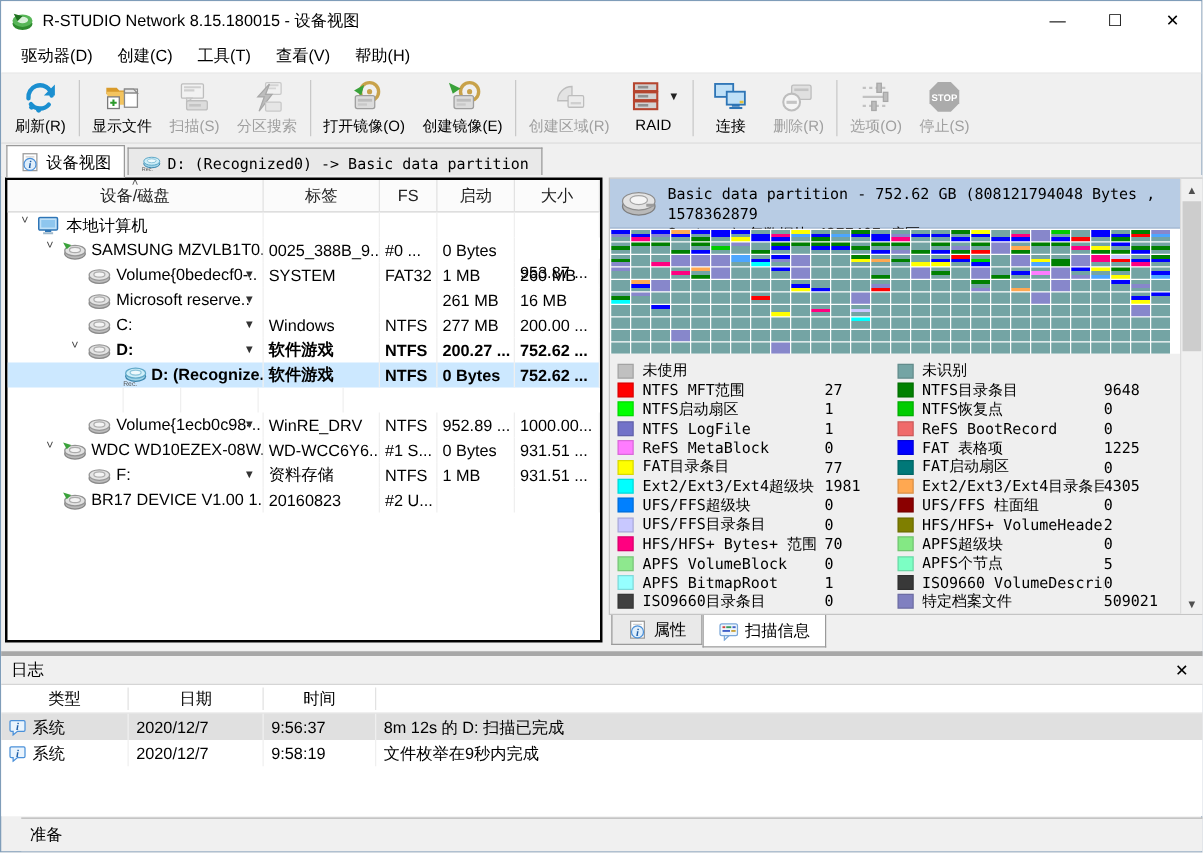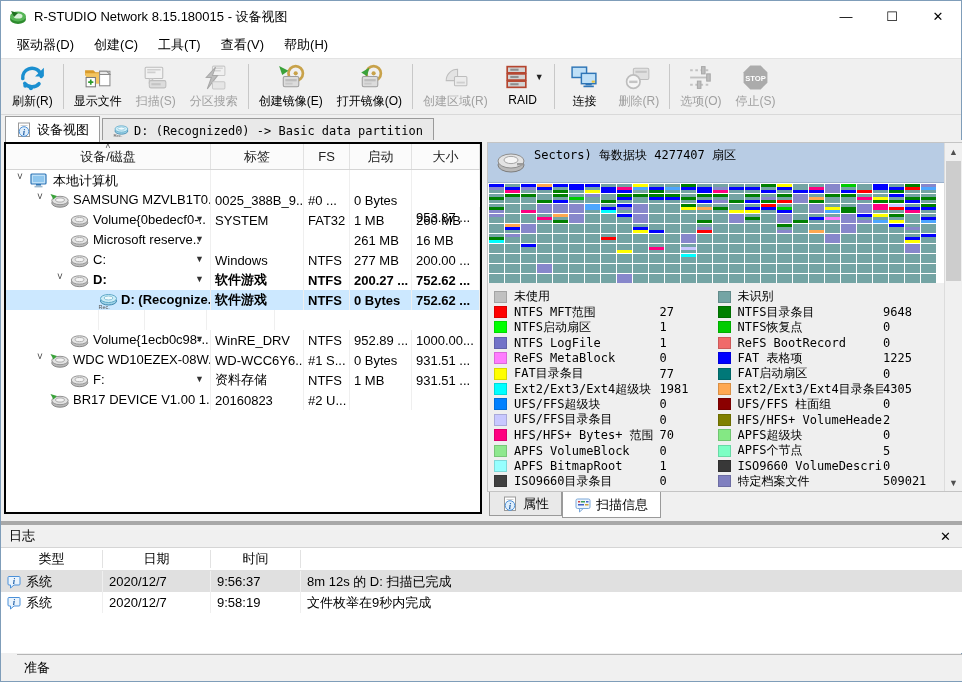--- a/index.html
+++ b/index.html
@@ -192,42 +192,42 @@
             <path d="M16 4L7 14h5L8 25l10-13h-5z" fill="#bdbdbd" stroke="#a8a8a8"></path>
             <rect x="13" y="18" width="12" height="7" rx="1" fill="#e6e6e6" stroke="#c8c8c8"></rect>
           </svg>
         </span>
         <span class="tool-label">分区搜索</span>
       </div>
       <div class="tool-sep"></div>
       <div class="tool-btn">
         <span class="ticon">
           <svg viewBox="0 0 28 28">
+            <circle cx="18" cy="10" r="7" fill="none" stroke="#c8a24a" stroke-width="2.6"></circle>
+            <circle cx="18" cy="10" r="2" fill="#c8a24a"></circle>
+            <path d="M9 3v9l6-3z" fill="#3aa23a" transform="rotate(60 10 8)"></path>
+            <rect x="7" y="13" width="15" height="10" rx="1.5" fill="#dcdcdc" stroke="#9e9e9e"></rect>
+            <rect x="9" y="15.5" width="11" height="2.2" fill="#bdbdbd"></rect>
+            <rect x="9" y="19" width="7" height="1.8" fill="#c9c9c9"></rect>
+          </svg>
+        </span>
+        <span class="tool-label">打开镜像(O)</span>
+      </div>
+      <div class="tool-btn">
+        <span class="ticon">
+          <svg viewBox="0 0 28 28">
             <circle cx="19" cy="10" r="7" fill="none" stroke="#c8a24a" stroke-width="2.6"></circle>
             <circle cx="19" cy="10" r="2" fill="#c8a24a"></circle>
             <path d="M3 3l9 4.5-6 4z" fill="#3aa23a"></path>
             <rect x="7" y="13" width="15" height="10" rx="1.5" fill="#dcdcdc" stroke="#9e9e9e"></rect>
             <rect x="9" y="15.5" width="11" height="2.2" fill="#bdbdbd"></rect>
             <rect x="9" y="19" width="7" height="1.8" fill="#c9c9c9"></rect>
           </svg>
         </span>
         <span class="tool-label">创建镜像(E)</span>
-      </div>
-      <div class="tool-btn">
-        <span class="ticon">
-          <svg viewBox="0 0 28 28">
-            <circle cx="18" cy="10" r="7" fill="none" stroke="#c8a24a" stroke-width="2.6"></circle>
-            <circle cx="18" cy="10" r="2" fill="#c8a24a"></circle>
-            <path d="M9 3v9l6-3z" fill="#3aa23a" transform="rotate(60 10 8)"></path>
-            <rect x="7" y="13" width="15" height="10" rx="1.5" fill="#dcdcdc" stroke="#9e9e9e"></rect>
-            <rect x="9" y="15.5" width="11" height="2.2" fill="#bdbdbd"></rect>
-            <rect x="9" y="19" width="7" height="1.8" fill="#c9c9c9"></rect>
-          </svg>
-        </span>
-        <span class="tool-label">打开镜像(O)</span>
       </div>
       <div class="tool-sep"></div>
       <div class="tool-btn disabled">
         <span class="ticon">
           <svg viewBox="0 0 28 28">
             <path d="M5 17A11 11 0 0 1 16 6v11z" fill="#e3e3e3" stroke="#bdbdbd"></path>
             <rect x="13" y="13" width="12" height="9" rx="1" fill="#ececec" stroke="#bdbdbd"></rect>
             <rect x="15" y="18" width="8" height="1.8" fill="#cfcfcf"></rect>
           </svg>
         </span>
@@ -557,20 +557,21 @@
       <div class="rp-inner">
         <div class="part-header">
           <span class="hdicon">
             <svg width="30" height="24" viewBox="0 0 30 24">
                 <ellipse cx="15" cy="15" rx="13" ry="7" fill="#b9b9b9" stroke="#7d7d7d"></ellipse>
                 <ellipse cx="15" cy="11" rx="13" ry="7" fill="#e3e3e3" stroke="#8d8d8d"></ellipse>
                 <ellipse cx="15" cy="10" rx="7" ry="3.6" fill="#f5f5f5" stroke="#a5a5a5"></ellipse>
                 <rect x="21" y="13" width="6" height="2.4" fill="#9c9c9c"></rect>
               </svg>
           </span>
+          <div>Basic data partition - 752.62 GB (808121794048 Bytes , 1578362879</div>
           <div>Sectors) 每数据块 4277407 扇区</div>
         </div>
         <div class="blockmap" id="blockmap">
             <div class="blk" style="left: 1px; top: 1px; background: linear-gradient(rgb(0, 0, 255) 0px, rgb(0, 0, 255) 3px, rgb(135, 135, 203) 3px, rgb(135, 135, 203) 6px, rgb(116, 164, 164) 6px, rgb(116, 164, 164) 9px);"></div>
             <div class="blk" style="left: 17px; top: 1px; background: linear-gradient(rgb(116, 164, 164) 0px, rgb(116, 164, 164) 3px, rgb(0, 0, 255) 3px, rgb(0, 0, 255) 6px, rgb(255, 0, 128) 6px, rgb(255, 0, 128) 9px);"></div>
             <div class="blk" style="left: 33px; top: 1px; background: linear-gradient(rgb(0, 0, 255) 0px, rgb(0, 0, 255) 3px, rgb(135, 135, 203) 3px, rgb(135, 135, 203) 6px, rgb(116, 164, 164) 6px, rgb(116, 164, 164) 9px);"></div>
             <div class="blk" style="left: 49px; top: 1px; background: linear-gradient(rgb(255, 168, 81) 0px, rgb(255, 168, 81) 3px, rgb(0, 0, 255) 3px, rgb(0, 0, 255) 6px, rgb(116, 164, 164) 6px, rgb(116, 164, 164) 9px);"></div>
             <div class="blk" style="left: 65px; top: 1px; background: linear-gradient(rgb(0, 0, 255) 0px, rgb(0, 0, 255) 3px, rgb(116, 164, 164) 3px, rgb(116, 164, 164) 6px, rgb(0, 128, 0) 6px, rgb(0, 128, 0) 9px);"></div>
             <div class="blk" style="left: 81px; top: 1px; background: linear-gradient(rgb(0, 0, 255) 0px, rgb(0, 0, 255) 3px, rgb(0, 0, 255) 3px, rgb(0, 0, 255) 6px, rgb(116, 164, 164) 6px, rgb(116, 164, 164) 9px);"></div>
             <div class="blk" style="left: 97px; top: 1px; background: linear-gradient(rgb(0, 0, 255) 0px, rgb(0, 0, 255) 3px, rgb(116, 164, 164) 3px, rgb(116, 164, 164) 6px, rgb(255, 255, 0) 6px, rgb(255, 255, 0) 9px);"></div>

